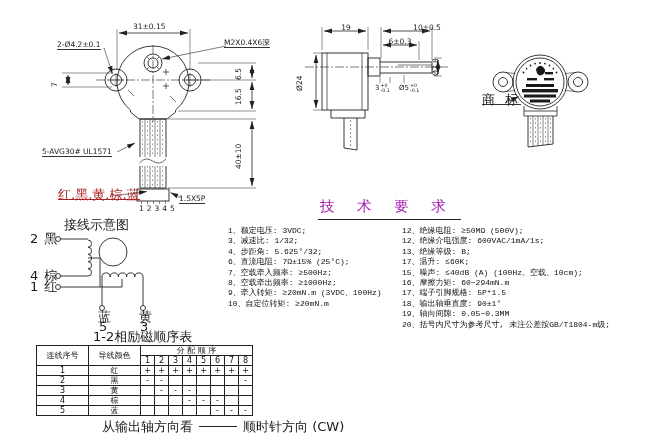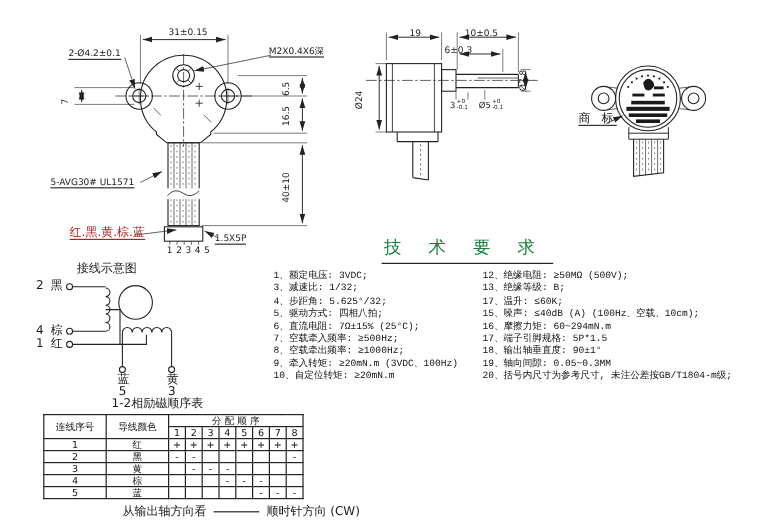--- a/index.html
+++ b/index.html
@@ -2,30 +2,30 @@
 <html><head>
 <meta charset="utf-8">
 <style>
   * { margin:0; padding:0; box-sizing:border-box; }
   html,body { width:648px; height:443px; background:#ffffff; overflow:hidden;
               font-family:"DejaVu Sans","Liberation Sans",sans-serif; }
   .sheet { position:absolute; inset:0; width:648px; height:443px; background:#fff; color:#1a1a1a; }
   svg.art { position:absolute; left:0; top:0; width:648px; height:443px; }
 
   .lbl { position:absolute; font-size:7.5px; line-height:9px; white-space:nowrap; color:#1a1a1a; }
-  .cn  { font-size:10px; }
+  .cn  { font-size:13px; }
   .u   { border-bottom:1px solid #333; padding-bottom:0; }
   .red { color:#aa2222; border-bottom-color:#aa2222; }
   .rot { transform:rotate(-90deg); transform-origin:left bottom; }
 
   .tol { display:flex; align-items:center; font-size:7px; gap:1px; }
   .tol .stack { display:inline-flex; flex-direction:column; font-size:4.8px; line-height:5px; }
 
   .tech-title { position:absolute; left:318px; top:197px; font-size:14.5px; letter-spacing:9px;
-                color:#15803d; border-bottom:1.2px solid #222; padding:0 6px 3px 2px; }
+                color:#a21caf; border-bottom:1.2px solid #222; padding:0 6px 3px 2px; }
   .spec-col { position:absolute; }
   .spec { font-size:8px; line-height:10.4px; white-space:nowrap; color:#111;font-family:Liberation Mono, monospace; }
 
   .seq-table { position:absolute; left:36px; top:345px; border-collapse:collapse;border-radius:21px; }
   .seq-table td { border:1px solid #222; font-size:8px; line-height:9px; height:10px;
                   text-align:center; padding:0 1px; color:#111; }
   .seq-table td.w1 { width:52px; }
   .seq-table td.st { width:14px; }
 
   .dashline { display:inline-block; width:38px; height:0; border-top:1px solid #222; }
@@ -156,35 +156,35 @@
       <path d="M88,240 a3.6,3.6 0 0 1 0,7.2 a3.6,3.6 0 0 1 0,7.2 a3.6,3.6 0 0 1 0,7.2 a3.6,3.6 0 0 1 0,7.2 a3.6,3.6 0 0 1 0,7.2"></path>
       <path d="M60.5,276 H88"></path>
       <path d="M88,258 H100 V287"></path>
       <path d="M60.5,287 H122 V279"></path>
       <path d="M102,277 a4.1,4.1 0 0 1 8.2,0 a4.1,4.1 0 0 1 8.2,0 a4.1,4.1 0 0 1 8.2,0 a4.1,4.1 0 0 1 8.2,0 a4.1,4.1 0 0 1 8.2,0"></path>
       <path d="M102,277 V305.5 M143,277 V305.5"></path>
       <circle cx="113" cy="252" r="14"></circle>
     </g>
   </svg>
 
-  <div class="lbl" style="left:133px;top:22px;width:40px;text-align:right">31±0.15</div>
+  <div class="lbl" style="left:133px;top:22px;width:40px;text-align:left">31±0.15</div>
   <div class="lbl u" style="left:57px;top:40px">2-Ø4.2±0.1</div>
   <div class="lbl u" style="left:224px;top:38px">M2X0.4X6深</div>
   <div class="lbl rot" style="left:59px;top:78px">7</div>
   <div class="lbl rot" style="left:243px;top:71px">6.5</div>
   <div class="lbl rot" style="left:243px;top:96px">16.5</div>
   <div class="lbl rot" style="left:243px;top:160px">40±10</div>
   <div class="lbl u" style="left:42px;top:147px">5-AVG30# UL1571</div>
   <div class="lbl cn u red" style="left:58px;top:190px">红.黑.黄.棕.蓝</div>
   <div class="lbl u" style="left:179px;top:194px">1.5X5P</div>
   <div class="lbl" style="left:139px;top:204px;letter-spacing:3px">12345</div>
 
   <div class="lbl" style="left:334px;top:23px;width:24px;text-align:center">19</div>
-  <div class="lbl" style="left:379px;top:23px;width:36px;text-align:right">10±0.5</div>
-  <div class="lbl" style="left:366px;top:37px;width:32px;text-align:center">6±0.3</div>
+  <div class="lbl" style="left:409px;top:23px;width:36px;text-align:center">10±0.5</div>
+  <div class="lbl" style="left:384px;top:37px;width:32px;text-align:center">6±0.3</div>
   <div class="lbl rot" style="left:304px;top:82px">Ø24</div>
   <div class="lbl rot" style="left:440px;top:67px">Ø7.8</div>
   <div class="lbl tol" style="left:375px;top:83px">
     <span>3</span>
     <span class="stack">
       <span>+0</span>
       <span>-0.1</span>
     </span>
   </div>
   <div class="lbl tol" style="left:399px;top:83px">
@@ -210,29 +210,29 @@
   <div class="lbl cn" style="left:98px;top:312px">蓝</div>
   <div class="lbl cn" style="left:99px;top:322px">5</div>
   <div class="lbl cn" style="left:139px;top:312px">黄</div>
   <div class="lbl cn" style="left:140px;top:322px">3</div>
 
   <div class="tech-title">技 术 要 求</div>
   <div class="spec-col" style="left:228px;top:226px">
     <div class="spec">1、额定电压: 3VDC;</div>
     <div class="spec">3、减速比: 1/32;</div>
     <div class="spec">4、步距角: 5.625°/32;</div>
-    <div class="spec">5、驱动方式: 四相八拍;</div>
     <div class="spec">6、直流电阻: 7Ω±15% (25°C);</div>
     <div class="spec">7、空载牵入频率: ≥500Hz;</div>
     <div class="spec">8、空载牵出频率: ≥1000Hz;</div>
     <div class="spec">9、牵入转矩: ≥20mN.m (3VDC、100Hz)</div>
     <div class="spec">10、自定位转矩: ≥20mN.m</div>
   </div>
   <div class="spec-col" style="left:402px;top:226px">
     <div class="spec">12、绝缘电阻: ≥50MΩ (500V);</div>
+    <div class="spec">12、绝缘介电强度: 600VAC/1mA/1s;</div>
     <div class="spec">13、绝缘等级: B;</div>
     <div class="spec">17、温升: ≤60K;</div>
     <div class="spec">15、噪声: ≤40dB (A) (100Hz、空载、10cm);</div>
     <div class="spec">16、摩擦力矩: 60~294mN.m</div>
     <div class="spec">17、端子引脚规格: 5P*1.5</div>
     <div class="spec">18、输出轴垂直度: 90±1°</div>
     <div class="spec">19、轴向间隙: 0.05~0.3MM</div>
     <div class="spec">20、括号内尺寸为参考尺寸, 未注公差按GB/T1804-m级;</div>
   </div>
 

